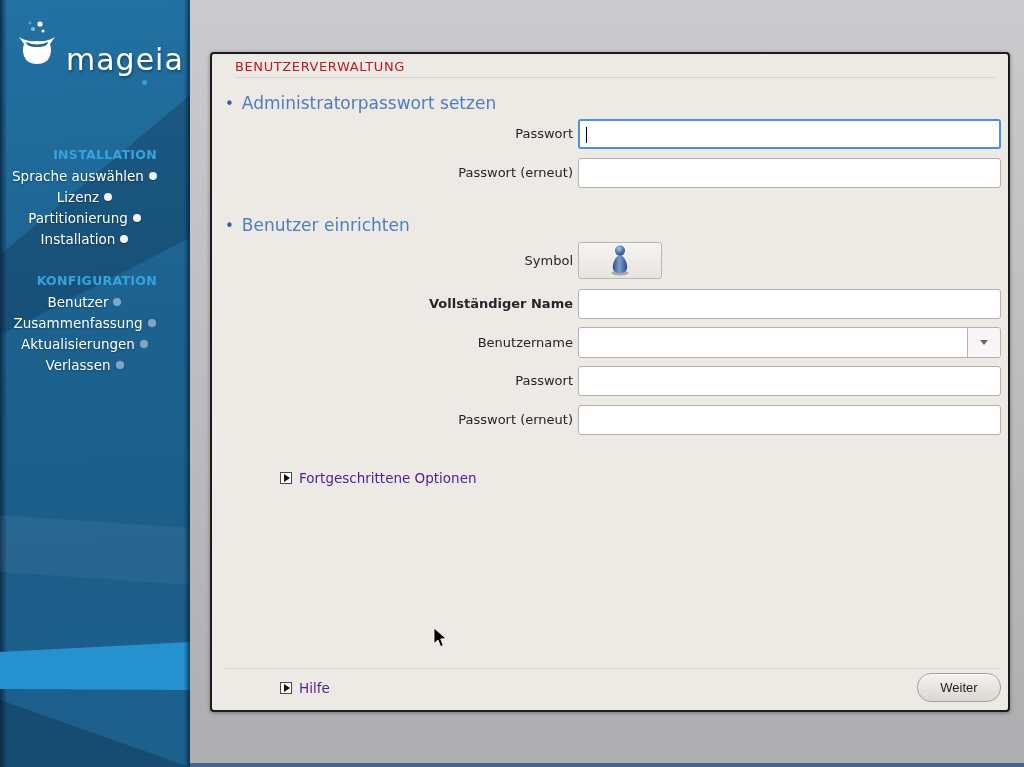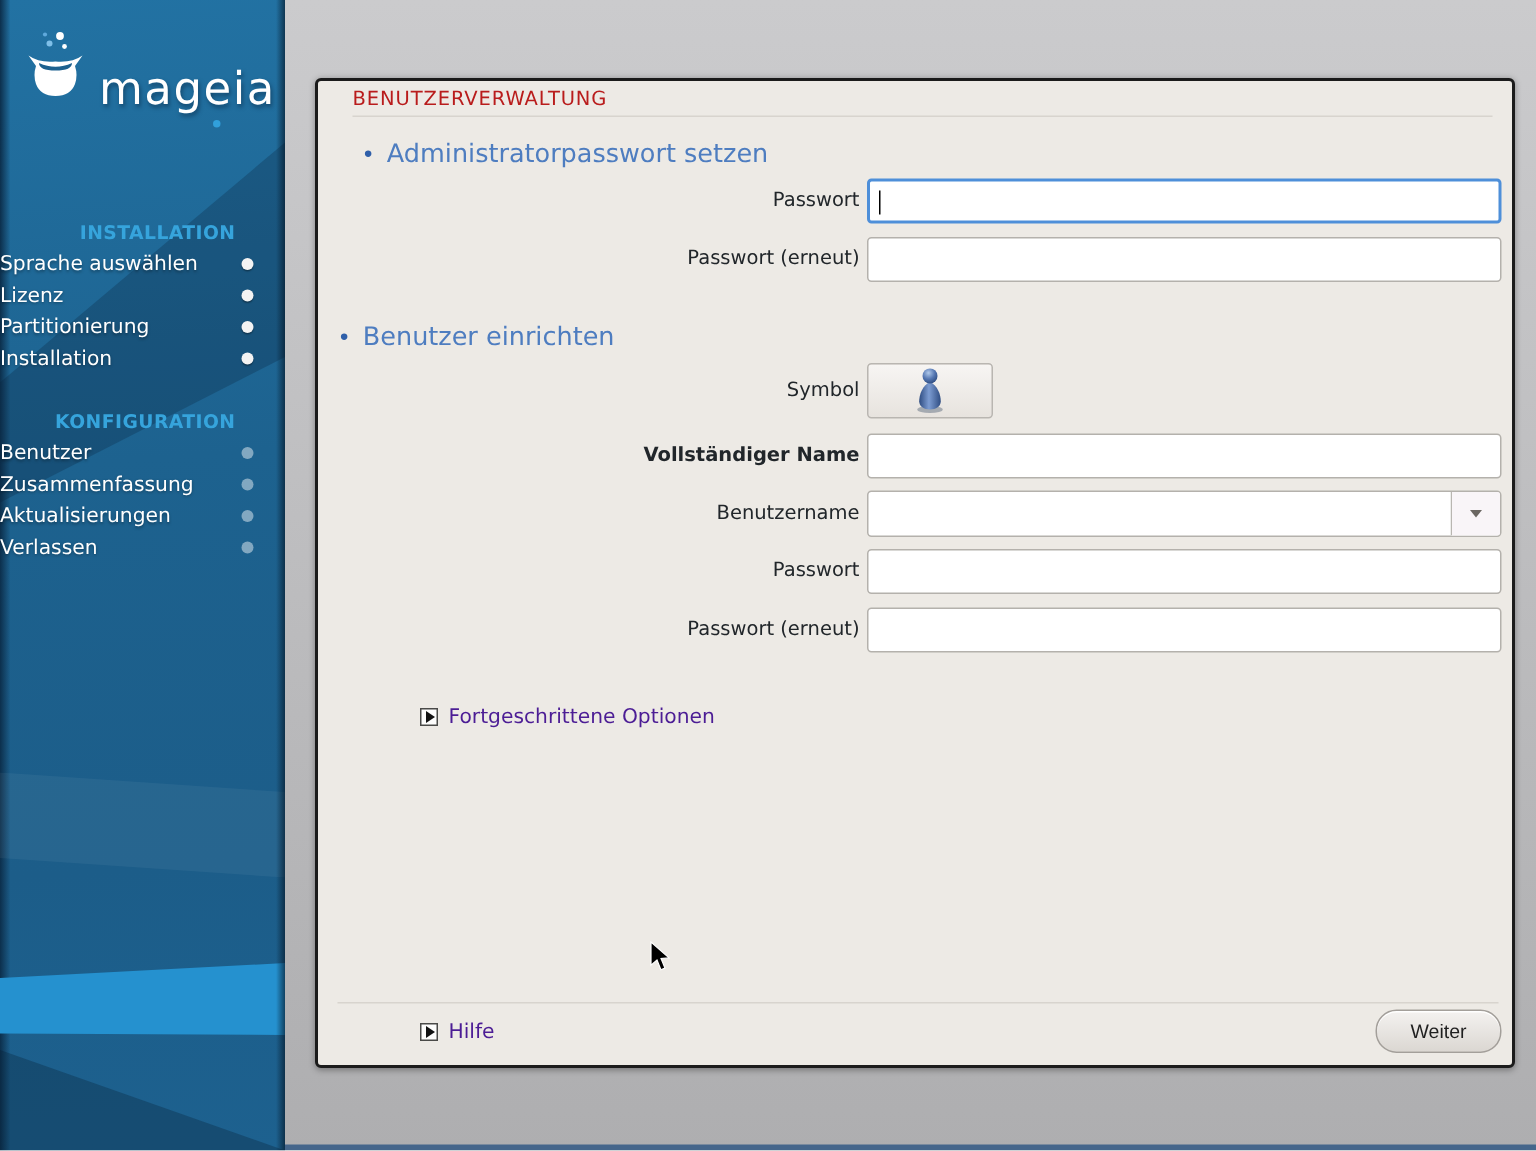--- a/index.html
+++ b/index.html
@@ -32,37 +32,37 @@
   .logo svg { position:absolute; left:4px; top:2px; }
   .logo-text { position:absolute; left:52px; top:24px; font-size:30px; color:#FFFFFF;
                letter-spacing:1px; text-shadow:1px 2px 3px rgba(8,38,66,0.55); }
   .logo-idot { position:absolute; left:128px; top:62px; width:5px; height:5px;
                border-radius:50%; background:#31A0DB; }
 
   .menu { position:absolute; left:0; top:144px; width:190px; }
   .menu-title { height:21px; line-height:21px; text-align:right; padding-right:33px;
                 color:#36A4DC; font-weight:bold; font-size:12.5px; letter-spacing:0.3px; }
   .menu-title.second { margin-top:21px;text-align:right; }
-  .menu-item { display:flex; justify-content:space-between; align-items:center;
+  .menu-item { display:flex; justify-content:center; align-items:center;
                height:21px; padding-right:33px; }
   .mi-label { color:#FFFFFF; font-size:13.5px; text-shadow:0 1px 2px rgba(0,0,0,0.35); }
   .bullet { width:8px; height:8px; border-radius:50%; margin-left:5px; margin-right:-12px;
             background:#F3F3F3; box-shadow:0 1px 1px rgba(0,0,0,0.35); }
   .bullet.dim { background:rgba(255,255,255,0.45); box-shadow:none; }
 
   
   .panel { position:absolute; left:210px; top:52px; width:800px; height:660px; z-index:2;
            background:#EDEAE5; border:2px solid #1B1B1B; border-radius:4px;
            box-shadow:0 1px 4px rgba(0,0,0,0.35); }
   .panel-title { position:absolute; left:23px; top:5px; font-size:13px; color:#b91c1c;
                  letter-spacing:0.6px; }
   .title-sep { position:absolute; left:23px; top:23px; width:760px; height:1px; background:#D8D4CE; }
   .section-heading { position:absolute; left:13px; font-size:17px; color:#4E7DC0; }
   .sh-bullet { color:#2F5FA9; font-size:15px; margin-right:8px; }
-  .heading-admin { top:39px;margin-left:16px; }
+  .heading-admin { top:39px; }
   .heading-user  { top:161px; }
 
   .row-label { position:absolute; left:0; width:361px; text-align:right;
                font-size:13px; color:#21262A; }
   .fld { position:absolute; left:366px; width:423px; height:30px; background:#FFFFFF;
          border:1px solid #B4B1AC; border-radius:3px; }
   .fld.focused { border:2px solid #4E8FD9; }
   .caret { position:absolute; left:6px; top:6px; width:1px; height:16px; background:#000; }
 
   .combo { display:flex; height:31px; }

